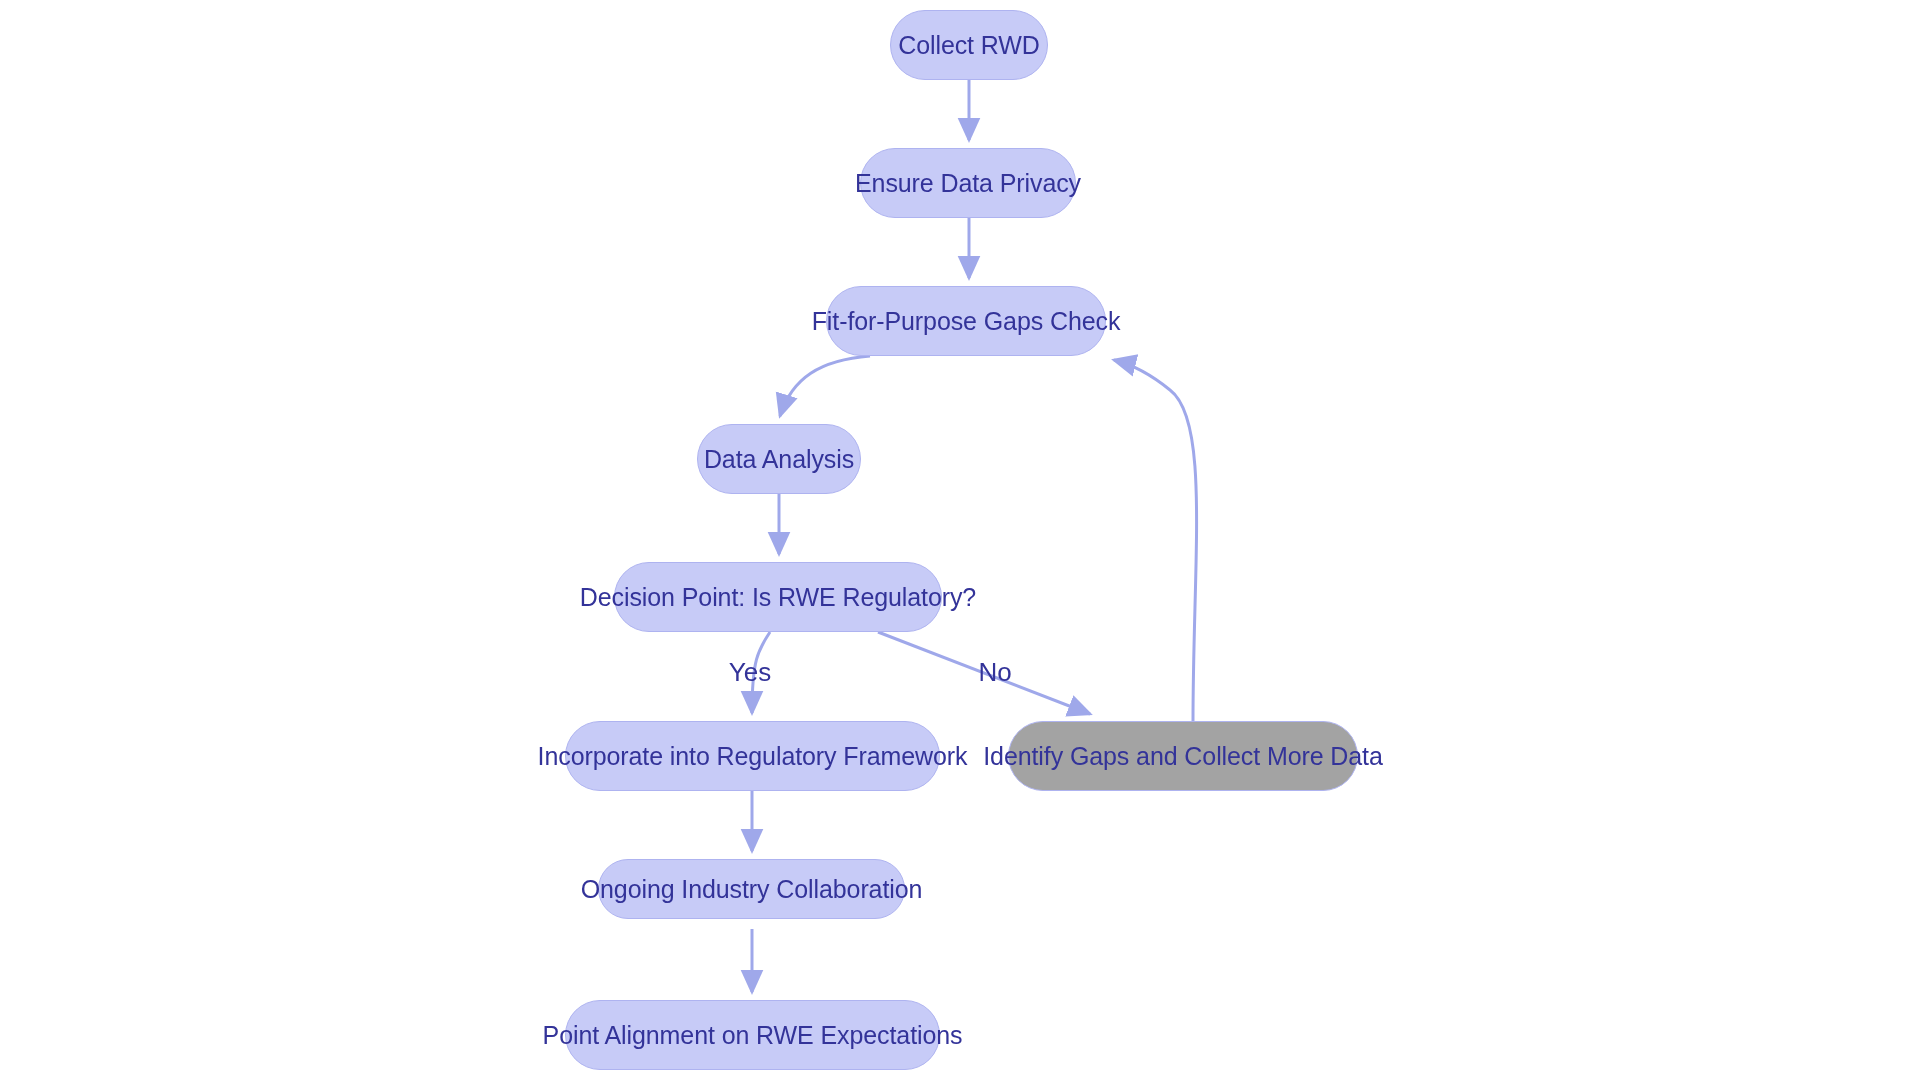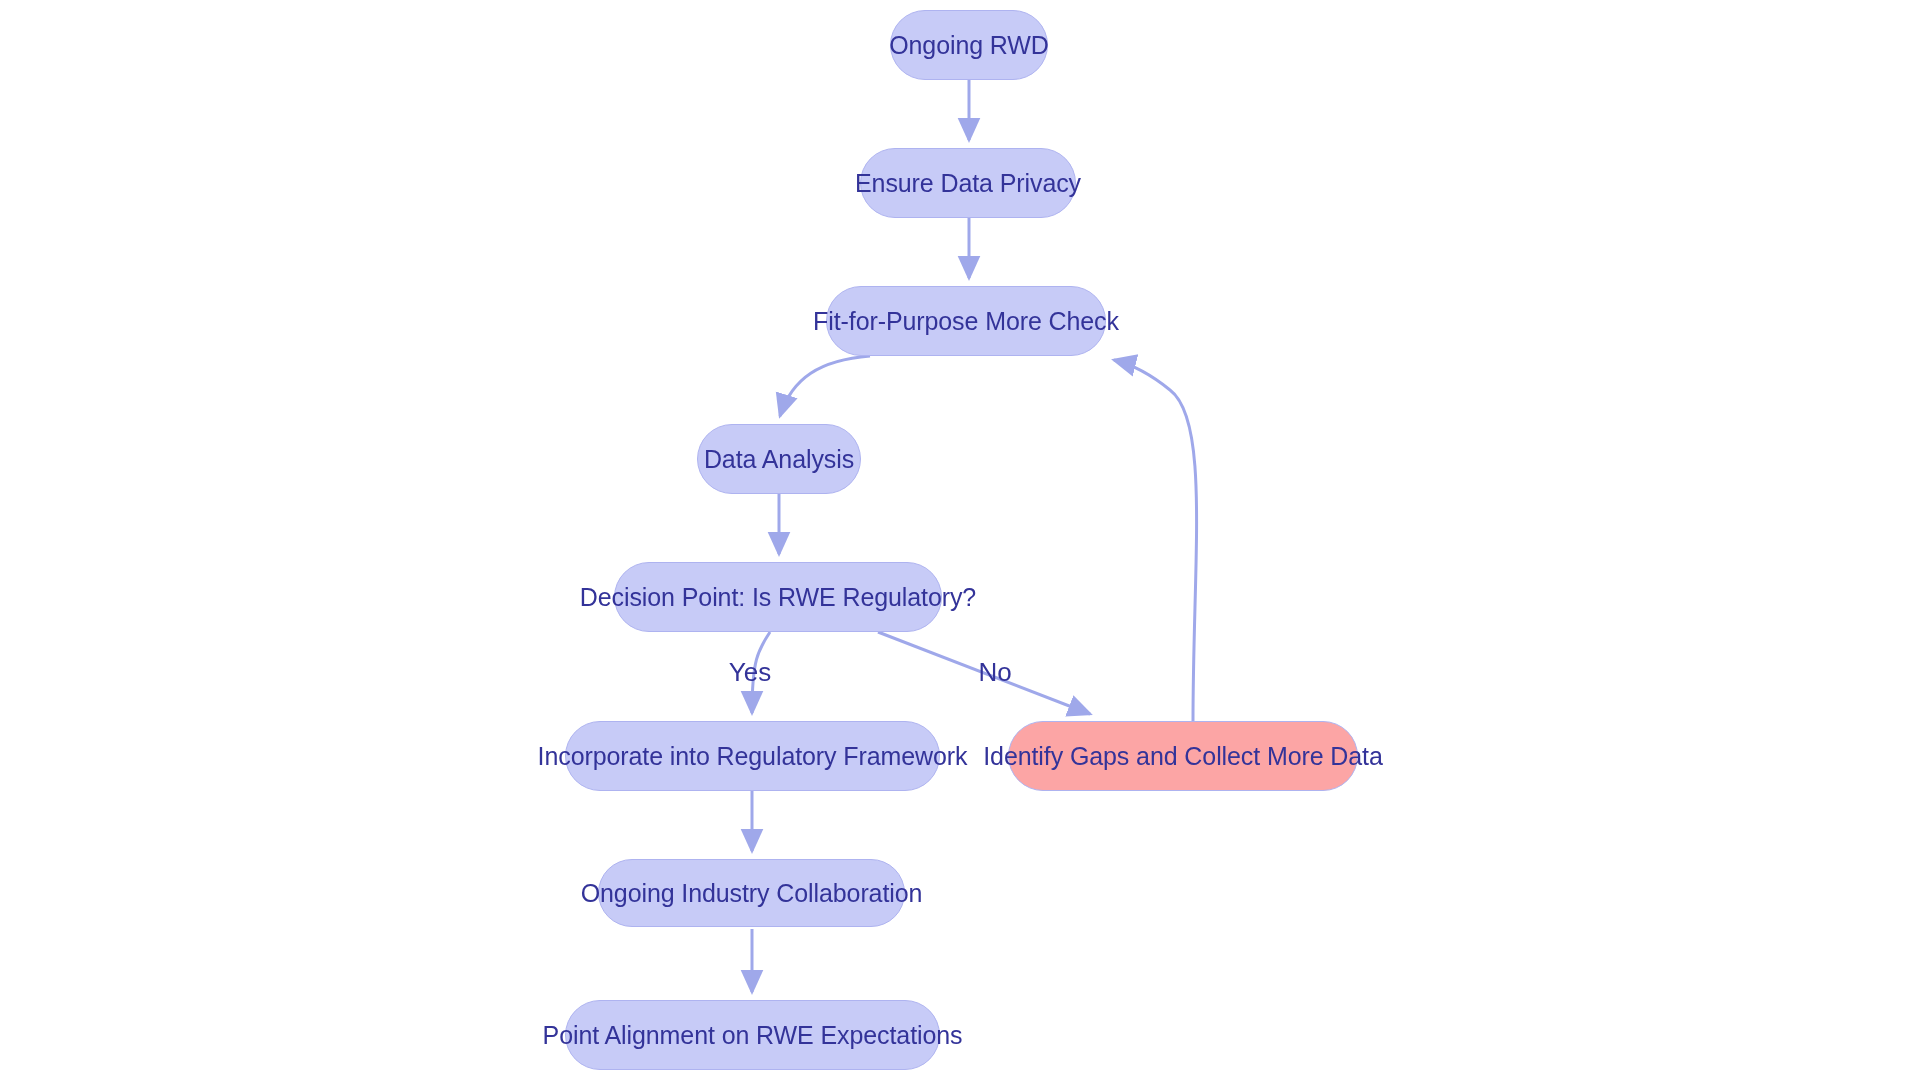--- a/index.html
+++ b/index.html
@@ -71,35 +71,35 @@
       <path d="M 870 356 C 820 360, 792 378, 780 416"></path>
       <path d="M 779 494 L 779 554"></path>
       <path d="M 770 632 C 758 650, 752 660, 752 713"></path>
       <path d="M 878 632 L 1090 714"></path>
       <path d="M 752 791 L 752 851"></path>
       <path d="M 752 929 L 752 992"></path>
       <path d="M 1193 721 C 1193 560, 1210 420, 1170 390 C 1148 372, 1130 364, 1114 360"></path>
     </g>
   </svg>
 
-  <div class="node" style="left: 890px; top: 10px; width: 158px; height: 70px; background: rgb(199, 203, 247); border-color: rgb(174, 179, 240); color: rgb(51, 51, 153);">Ongoing RWD</div>
+  <div class="node" style="left: 890px; top: 10px; width: 158px; height: 70px; background: rgb(199, 203, 247); border-color: rgb(174, 179, 240); color: rgb(51, 51, 153);">Collect RWD</div>
 
   <div class="node" style="left: 860px; top: 148px; width: 216px; height: 70px; background: rgb(199, 203, 247); border-color: rgb(174, 179, 240); color: rgb(51, 51, 153);">Ensure Data Privacy</div>
 
-  <div class="node" style="left: 826px; top: 286px; width: 280px; height: 70px; background: rgb(199, 203, 247); border-color: rgb(174, 179, 240); color: rgb(51, 51, 153);">Fit-for-Purpose More Check</div>
+  <div class="node" style="left: 826px; top: 286px; width: 280px; height: 70px; background: rgb(199, 203, 247); border-color: rgb(174, 179, 240); color: rgb(51, 51, 153);">Fit-for-Purpose Gaps Check</div>
 
   <div class="node" style="left: 697px; top: 424px; width: 164px; height: 70px; background: rgb(199, 203, 247); border-color: rgb(174, 179, 240); color: rgb(51, 51, 153);">Data Analysis</div>
 
   <div class="node" style="left: 614px; top: 562px; width: 328px; height: 70px; background: rgb(199, 203, 247); border-color: rgb(174, 179, 240); color: rgb(51, 51, 153);">Decision Point: Is RWE Regulatory?</div>
 
   <div class="node" style="left: 565px; top: 721px; width: 375px; height: 70px; background: rgb(199, 203, 247); border-color: rgb(174, 179, 240); color: rgb(51, 51, 153);">Incorporate into Regulatory Framework</div>
 
-  <div class="node" style="left: 1008px; top: 721px; width: 350px; height: 70px; background: #fca5a5; border-color: rgb(174, 179, 240); color: rgb(51, 51, 153);">Identify Gaps and Collect More Data</div>
+  <div class="node" style="left: 1008px; top: 721px; width: 350px; height: 70px; background: #a3a3a3; border-color: rgb(174, 179, 240); color: rgb(51, 51, 153);">Identify Gaps and Collect More Data</div>
 
-  <div class="node" style="left: 598px; top: 859px; width: 307px; height: 68px; background: rgb(199, 203, 247); border-color: rgb(174, 179, 240); color: rgb(51, 51, 153);">Ongoing Industry Collaboration</div>
+  <div class="node" style="left: 598px; top: 859px; width: 307px; height: 60px; background: rgb(199, 203, 247); border-color: rgb(174, 179, 240); color: rgb(51, 51, 153);">Ongoing Industry Collaboration</div>
 
   <div class="node" style="left: 565px; top: 1000px; width: 375px; height: 70px; background: rgb(199, 203, 247); border-color: rgb(174, 179, 240); color: rgb(51, 51, 153);">Point Alignment on RWE Expectations</div>
 
   <div class="edge-label" style="left: 750px; top: 672px; color: rgb(51, 51, 153);">Yes</div>
 
   <div class="edge-label" style="left: 995px; top: 672px; color: rgb(51, 51, 153); text-align: right;">No</div>
 
 </div>
 
 </body></html>

